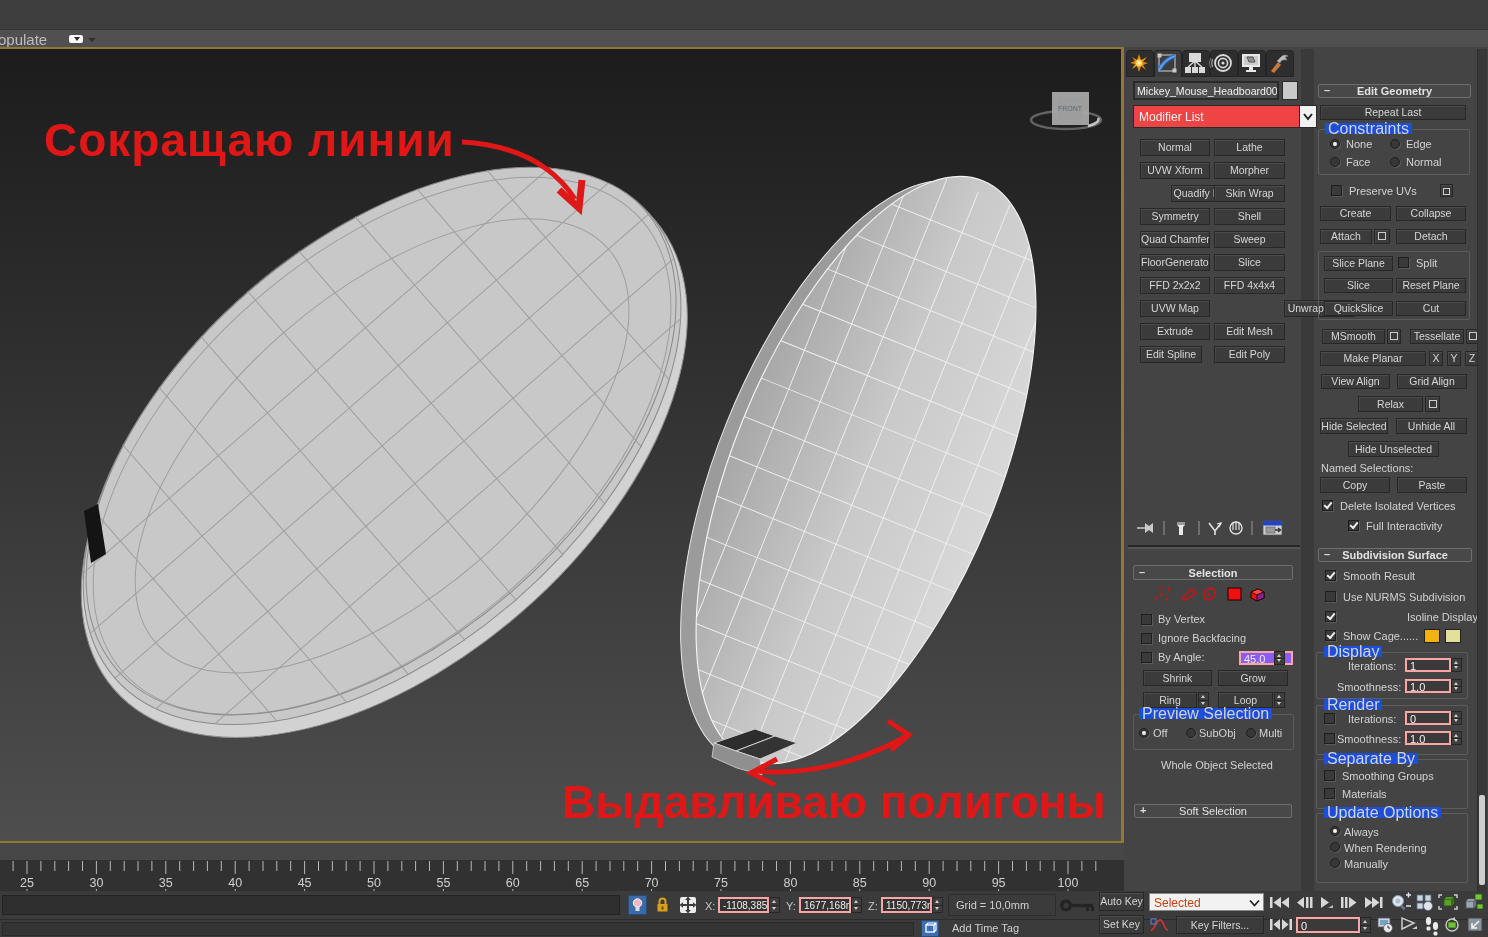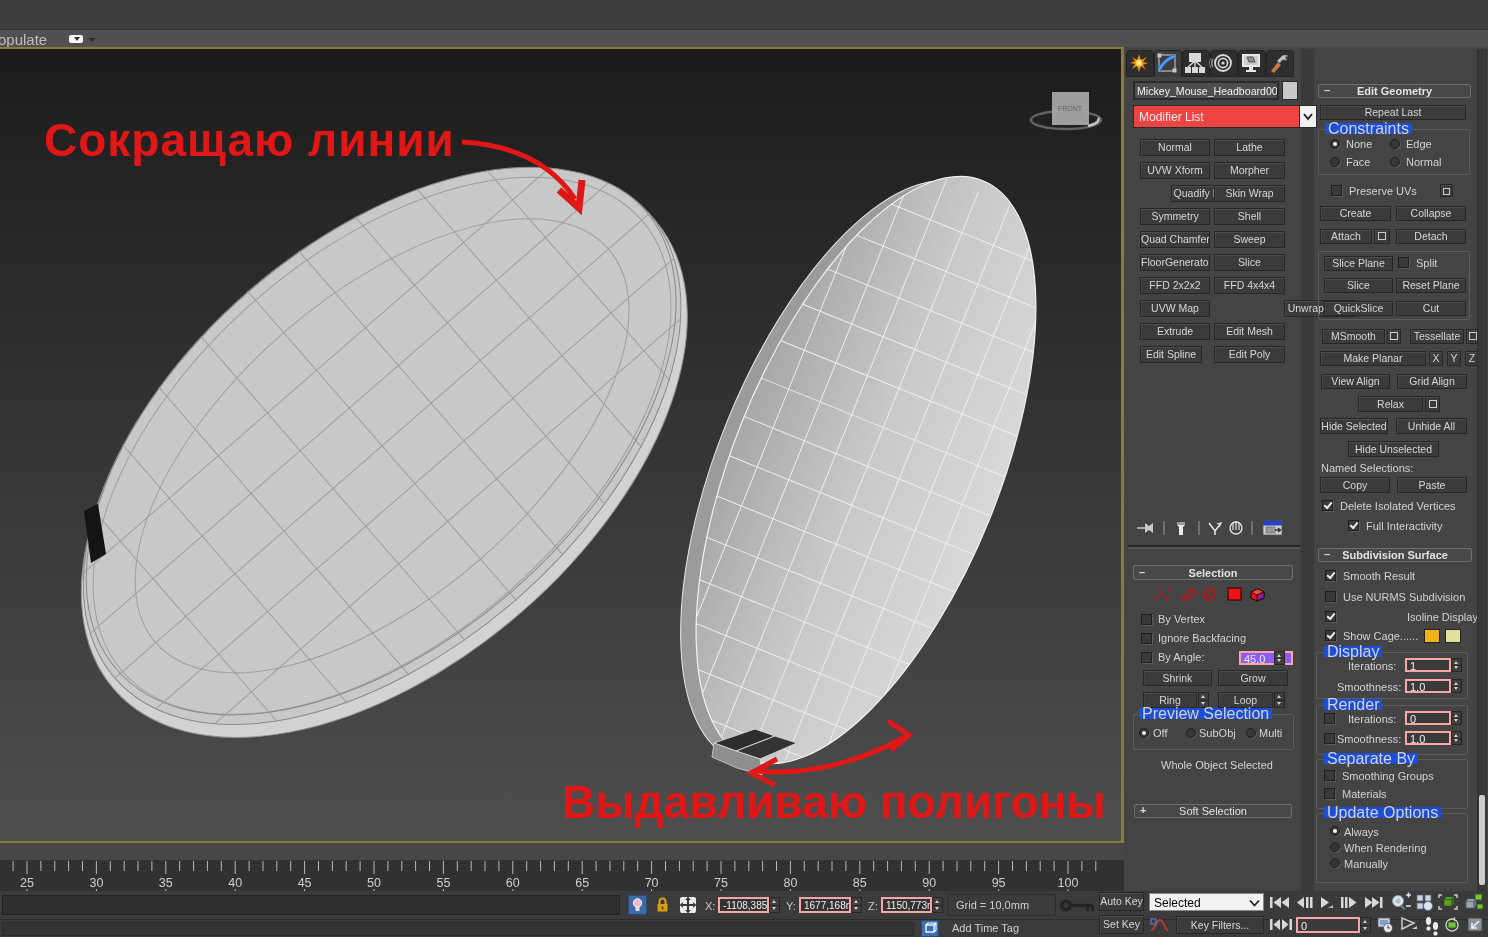--- a/index.html
+++ b/index.html
@@ -536,21 +536,21 @@
           <circle cx="8" cy="7.5" r="2.6" fill="#3b3b3b"></circle>
           <rect x="13" y="5.8" width="22" height="3.4"></rect>
           <rect x="28" y="8" width="3" height="5"></rect>
           <rect x="33" y="8" width="3" height="5"></rect>
         </g>
       </svg>
 <div class="b" style="left:1099px;top:1px;width:45px;height:19px;line-height:17px;">Auto Key</div>
 <div class="b" style="left:1099px;top:24px;width:45px;height:19px;line-height:17px;">Set Key</div>
 
 <div class="a" style="left:1149px;top:2px;width:115px;height:18px;background:#f2f2f2;border:1px solid #888;box-sizing:border-box;">
-<div class="lb" style="left:4px;top:2px;color:#000000;font-size:12px;">Selected</div>
+<div class="lb" style="left:4px;top:2px;color:#c2410c;font-size:12px;">Selected</div>
 <svg class="a" style="right:3px;top:5px;" width="11" height="8" viewBox="0 0 11 8">
           <path d="M1,1.5 L5.5,6.5 L10,1.5" fill="none" stroke="#222" stroke-width="1.8"></path>
         </svg>
 </div>
 
 <svg class="a" style="left:1268px;top:2px;" width="120" height="19" viewBox="0 0 120 19">
 <g fill="#d8d8d8">
 <rect x="2" y="4" width="2.5" height="11"></rect>
           <path d="M13,4 L5.5,9.5 L13,15 Z"></path>
           <path d="M21,4 L13.5,9.5 L21,15 Z"></path>

